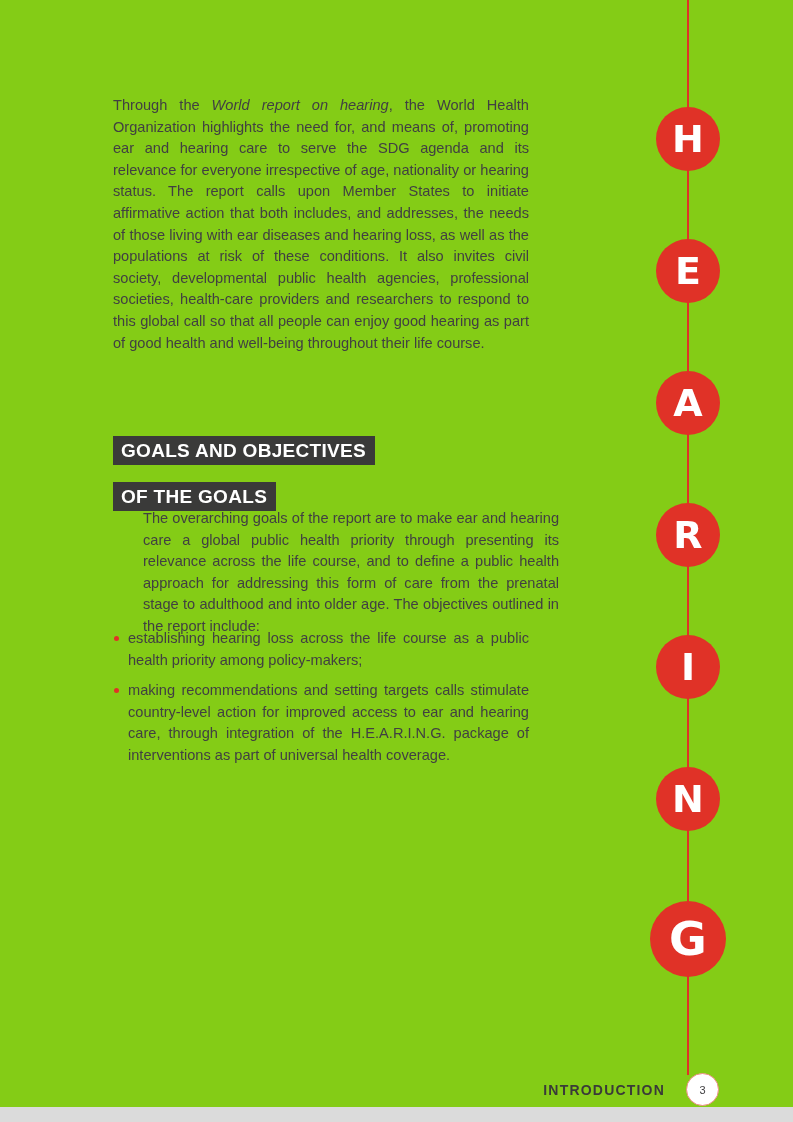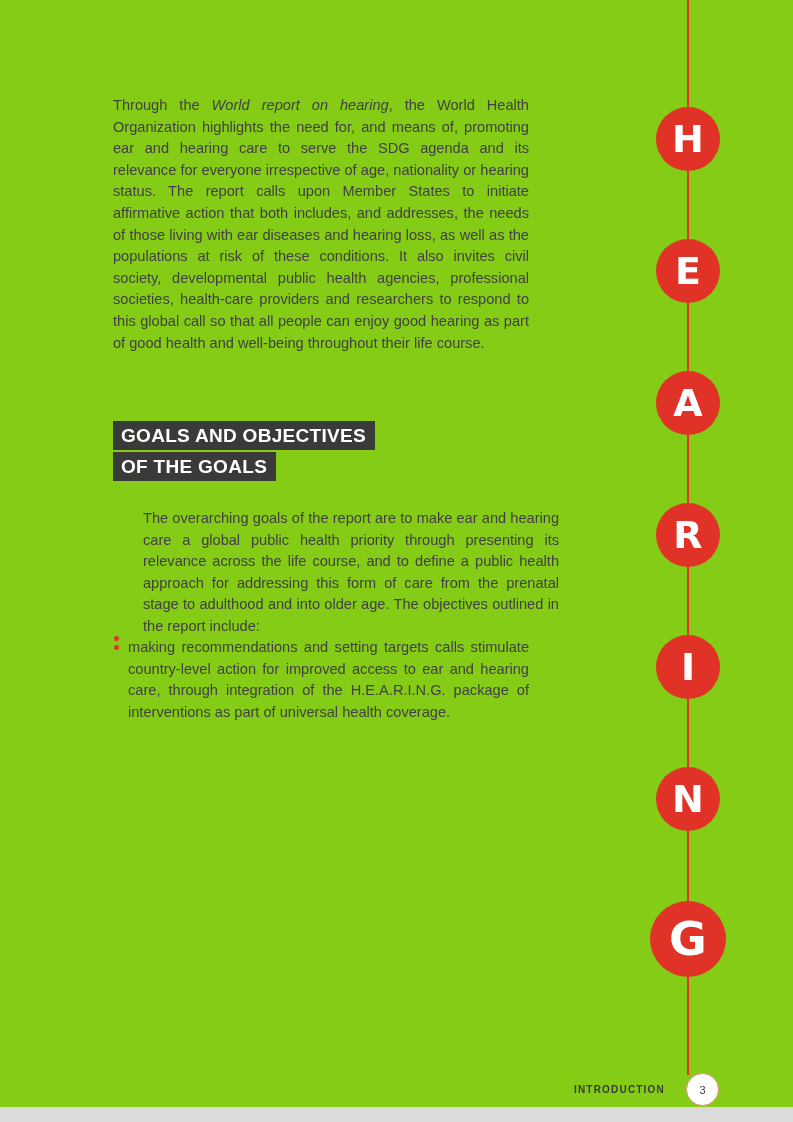--- a/index.html
+++ b/index.html
@@ -42,20 +42,21 @@
     display: inline-block;
     background: var(--heading-bg);
     color: #ffffff;
     font-size: 19px;
     font-weight: 700;
     letter-spacing: 0.3px;
     line-height: 19px;
     padding: 5px 9px 5px 8px;
     margin-bottom: 2px;
     white-space: nowrap;
+    margin-top: 15px;
   }
 
   .goals-paragraph {
     position: absolute;
     top: 508px; left: 113px; width: 416px; margin-left: 30px;
   }
 
   .objectives-list {
     position: absolute;
     top: 628px; left: 113px; width: 416px;
@@ -106,21 +107,21 @@
     top: 901px; left: 650px;
     width: 76px; height: 76px;
     font-size: 46px;
   }
 
   
   .footer-section-label {
     position: absolute;
     top: 1084px;
     right: 128px;
-    font-size: 10px;
+    font-size: 14px;
     font-weight: 700;
     letter-spacing: 1.2px;
     color: var(--heading-bg);
     line-height: 12px;
   }
   .page-number-badge {
     position: absolute;
     left: 686px; top: 1073px;
     width: 33px; height: 33px;
     border-radius: 50%;
@@ -153,20 +154,21 @@
     <div class="line">
       <span class="block">OF THE GOALS</span>
     </div>
   </div>
 
   <p class="body-copy goals-paragraph">The overarching goals of the report are to make ear and hearing care a global public health priority through presenting its relevance across the life course, and to define a public health approach for addressing this form of care from the prenatal stage to adulthood and into older age. The objectives outlined in the report include:</p>
 
   <ul class="body-copy objectives-list">
     <li>
       <span class="bullet-dot"></span>
+      <span>establishing hearing loss across the life course as a public health priority among policy-makers;</span>
     </li>
     <li>
       <span class="bullet-dot"></span>
       <span>making recommendations and setting targets calls stimulate country-level action for improved access to ear and hearing care, through integration of the H.E.A.R.I.N.G. package of interventions as part of universal health coverage.</span>
     </li>
   </ul>
 
   <div>
     <div class="rail-line"></div>
     <div class="letter-badge pos-0">

